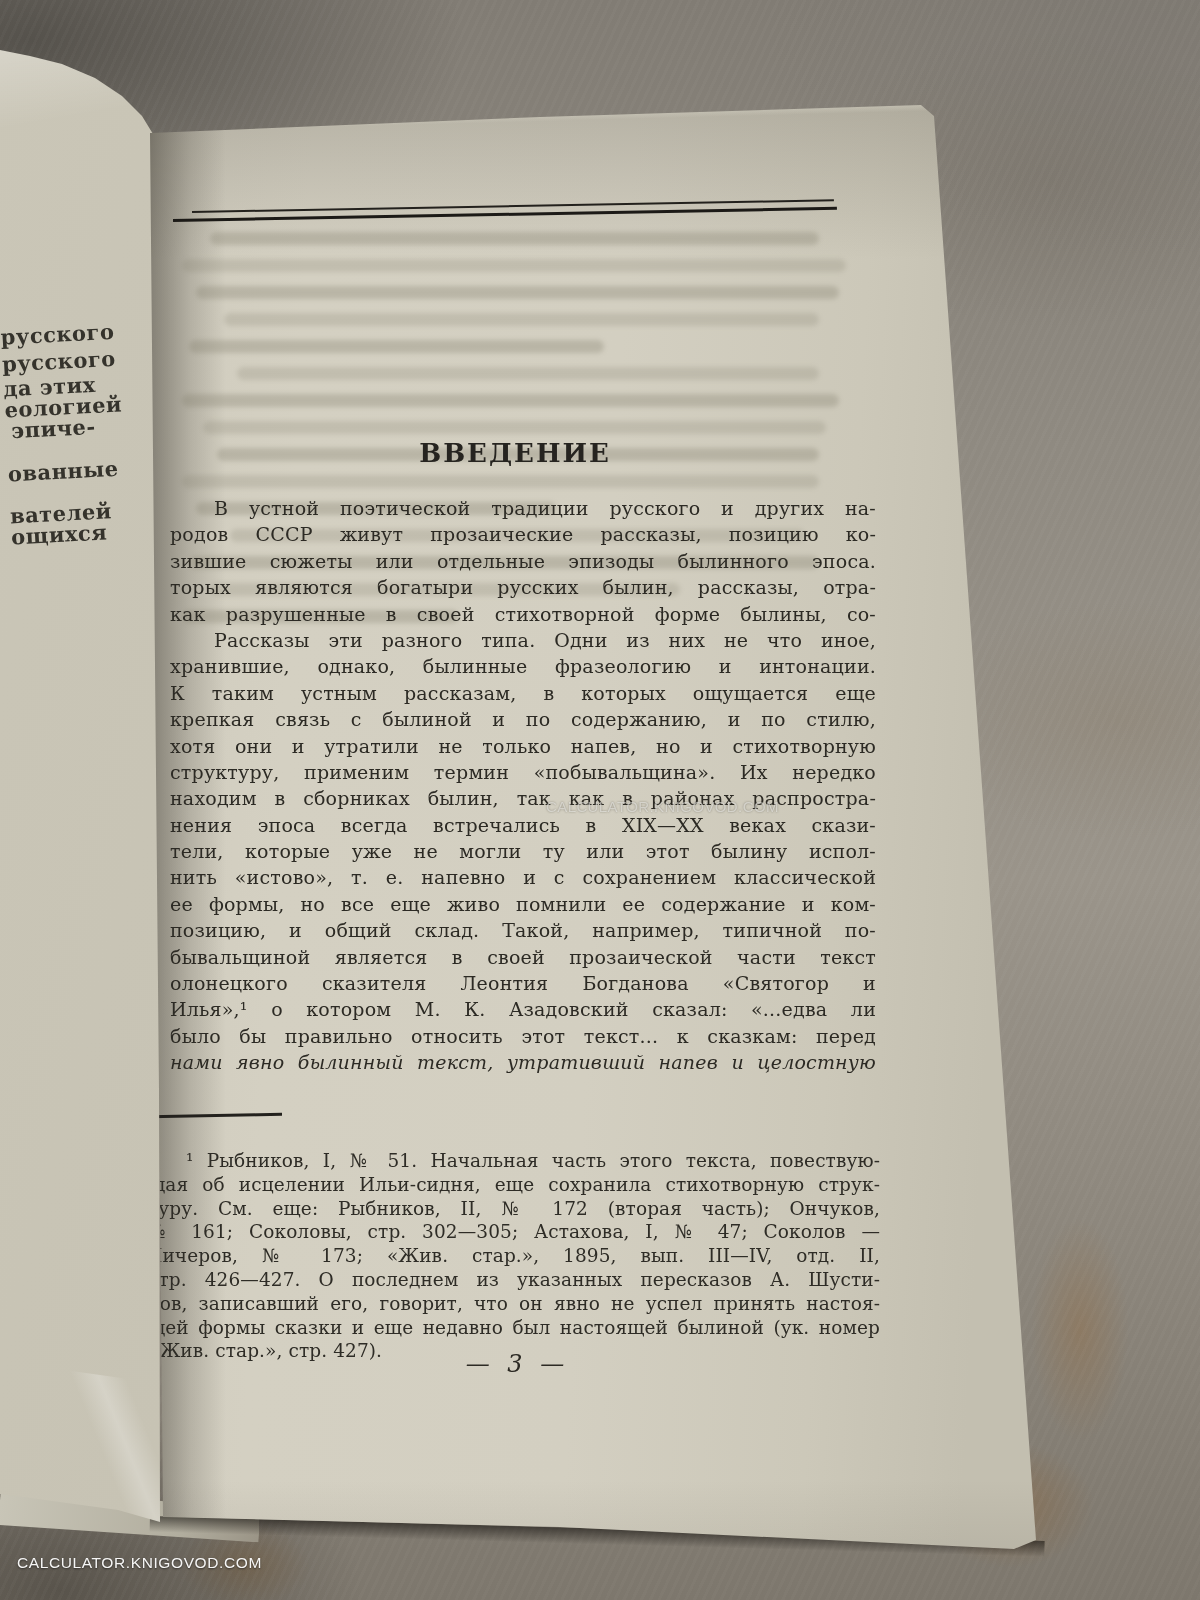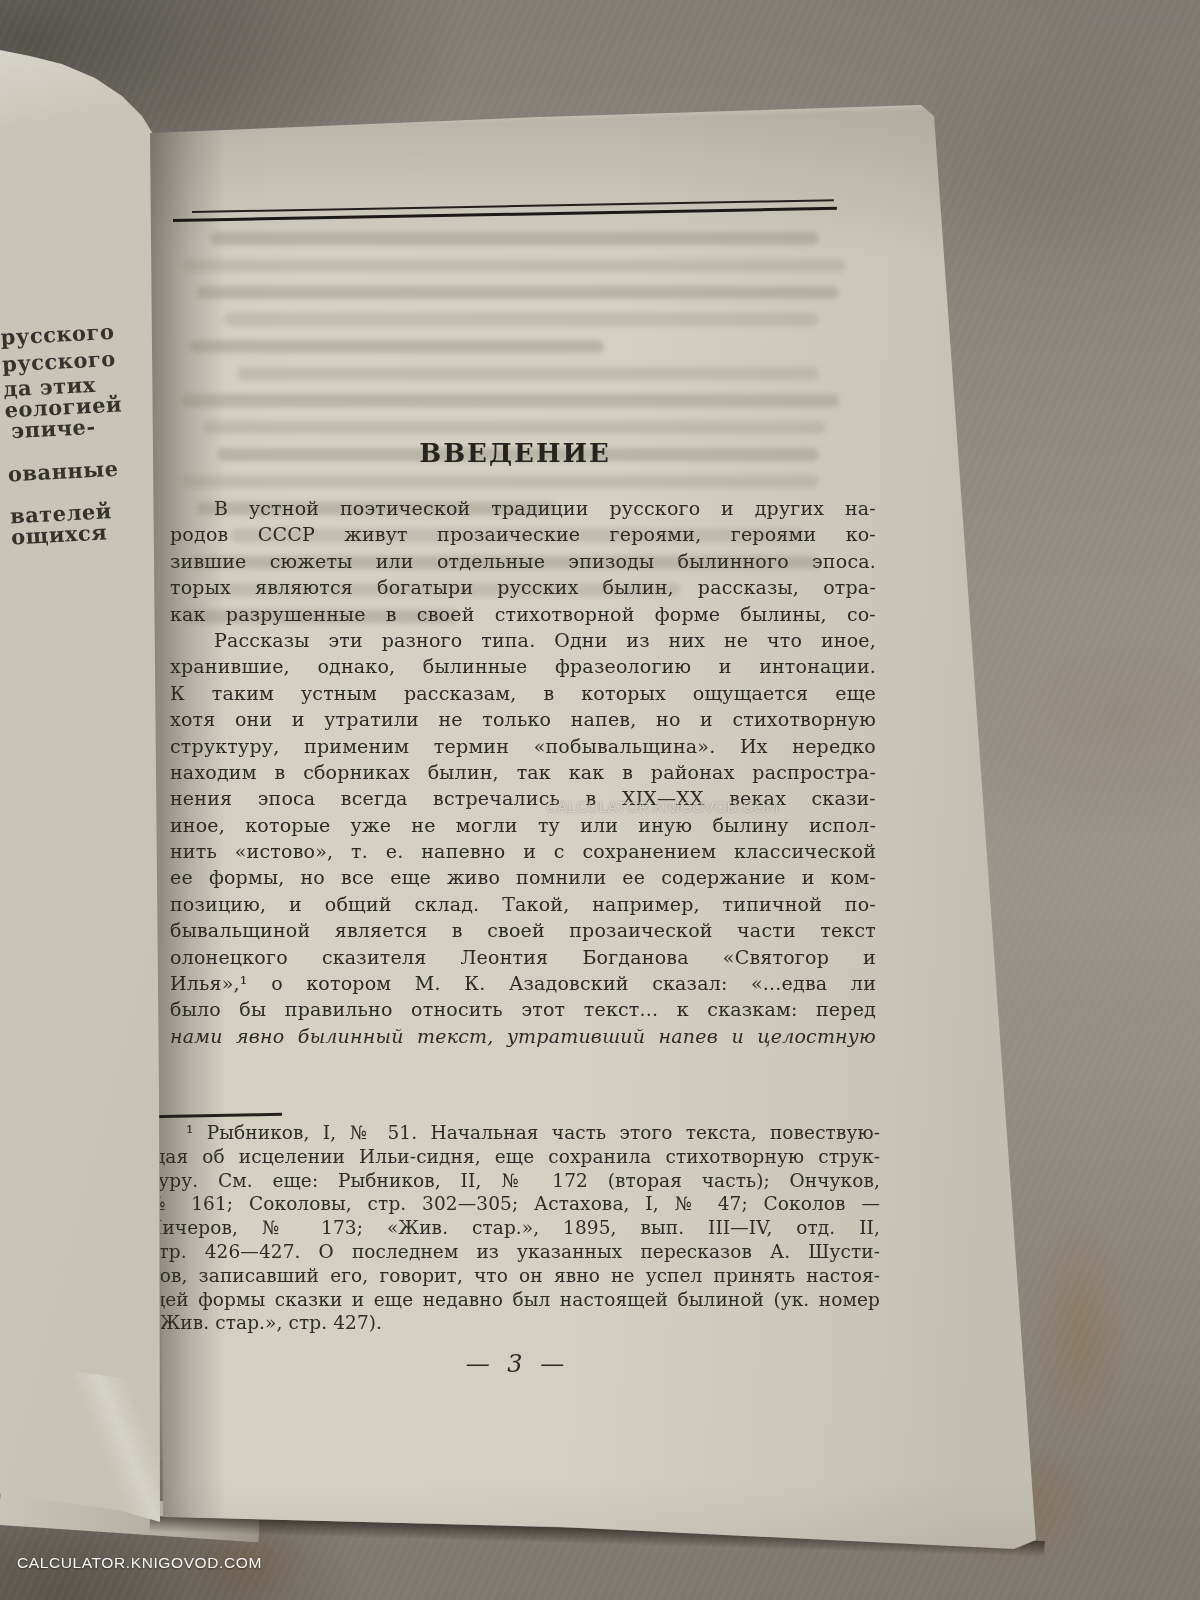--- a/index.html
+++ b/index.html
@@ -128,21 +128,21 @@
   .bline{height:26.4px;line-height:26.4px;text-align:justify;text-align-last:justify;white-space:normal;overflow:visible;}
   .bline.indent{text-indent:44px;}
   .bline.last{text-align-last:justify;font-style:italic;}
 
   .fn-rule{position:absolute;left:150px;top:1114px;width:132px;height:3px;background:#23211d;transform:rotate(-1deg);}
   .fn-block{
     position:absolute;left:148px;top:1121px;width:732px;
     font-size:18.5px;color:#2e2c26;letter-spacing:.1px;
   }
   .fline{height:23.8px;line-height:23.8px;text-align:justify;text-align-last:justify;}
-  .fline.indent{text-indent:38px;}
+  .fline.indent{text-indent:38px;margin-top:28px;}
   .fline.end{text-align-last:left;}
 
   .page-number{
     position:absolute;left:170px;top:1350px;width:690px;text-align:center;
     font-size:24px;font-style:italic;color:#2c2a24;word-spacing:10px;
   }
 
   
   .wm{
     font-family:Liberation Sans, sans-serif;
@@ -204,32 +204,33 @@
         <div class="g"></div>
       <div class="g"></div>
         <div class="g"></div>
         <div class="g"></div>
     </div>
 
     <div class="heading">ВВЕДЕНИЕ</div>
 
     <div class="body-block">
       <div class="bline indent">В устной поэтической традиции русского и других на-</div>
-      <div class="bline">родов СССР живут прозаические героями, героями ко-</div>
+      <div class="bline">родов СССР живут прозаические рассказы, позицию ко-</div>
       <div class="bline">зившие сюжеты или отдельные эпизоды былинного эпоса.</div>
       <div class="bline">торых являются богатыри русских былин, рассказы, отра-</div>
       <div class="bline">как разрушенные в своей стихотворной форме былины, со-</div>
       <div class="bline indent">Рассказы эти разного типа. Одни из них не что иное,</div>
       <div class="bline">хранившие, однако, былинные фразеологию и интонации.</div>
       <div class="bline">К таким устным рассказам, в которых ощущается еще</div>
+      <div class="bline">крепкая связь с былиной и по содержанию, и по стилю,</div>
       <div class="bline">хотя они и утратили не только напев, но и стихотворную</div>
       <div class="bline">структуру, применим термин «побывальщина». Их нередко</div>
       <div class="bline">находим в сборниках былин, так как в районах распростра-</div>
       <div class="bline">нения эпоса всегда встречались в XIX—XX веках скази-</div>
-      <div class="bline">иное, которые уже не могли ту или иную былину испол-</div>
+      <div class="bline">тели, которые уже не могли ту или этот былину испол-</div>
       <div class="bline">нить «истово», т. е. напевно и с сохранением классической</div>
       <div class="bline">ее формы, но все еще живо помнили ее содержание и ком-</div>
       <div class="bline">позицию, и общий склад. Такой, например, типичной по-</div>
       <div class="bline">бывальщиной является в своей прозаической части текст</div>
       <div class="bline">олонецкого сказителя Леонтия Богданова «Святогор и</div>
       <div class="bline">Илья»,¹ о котором М. К. Азадовский сказал: «...едва ли</div>
       <div class="bline">было бы правильно относить этот текст... к сказкам: перед</div>
       <div class="bline last">нами явно былинный текст, утративший напев и целостную</div>
     </div>
 

